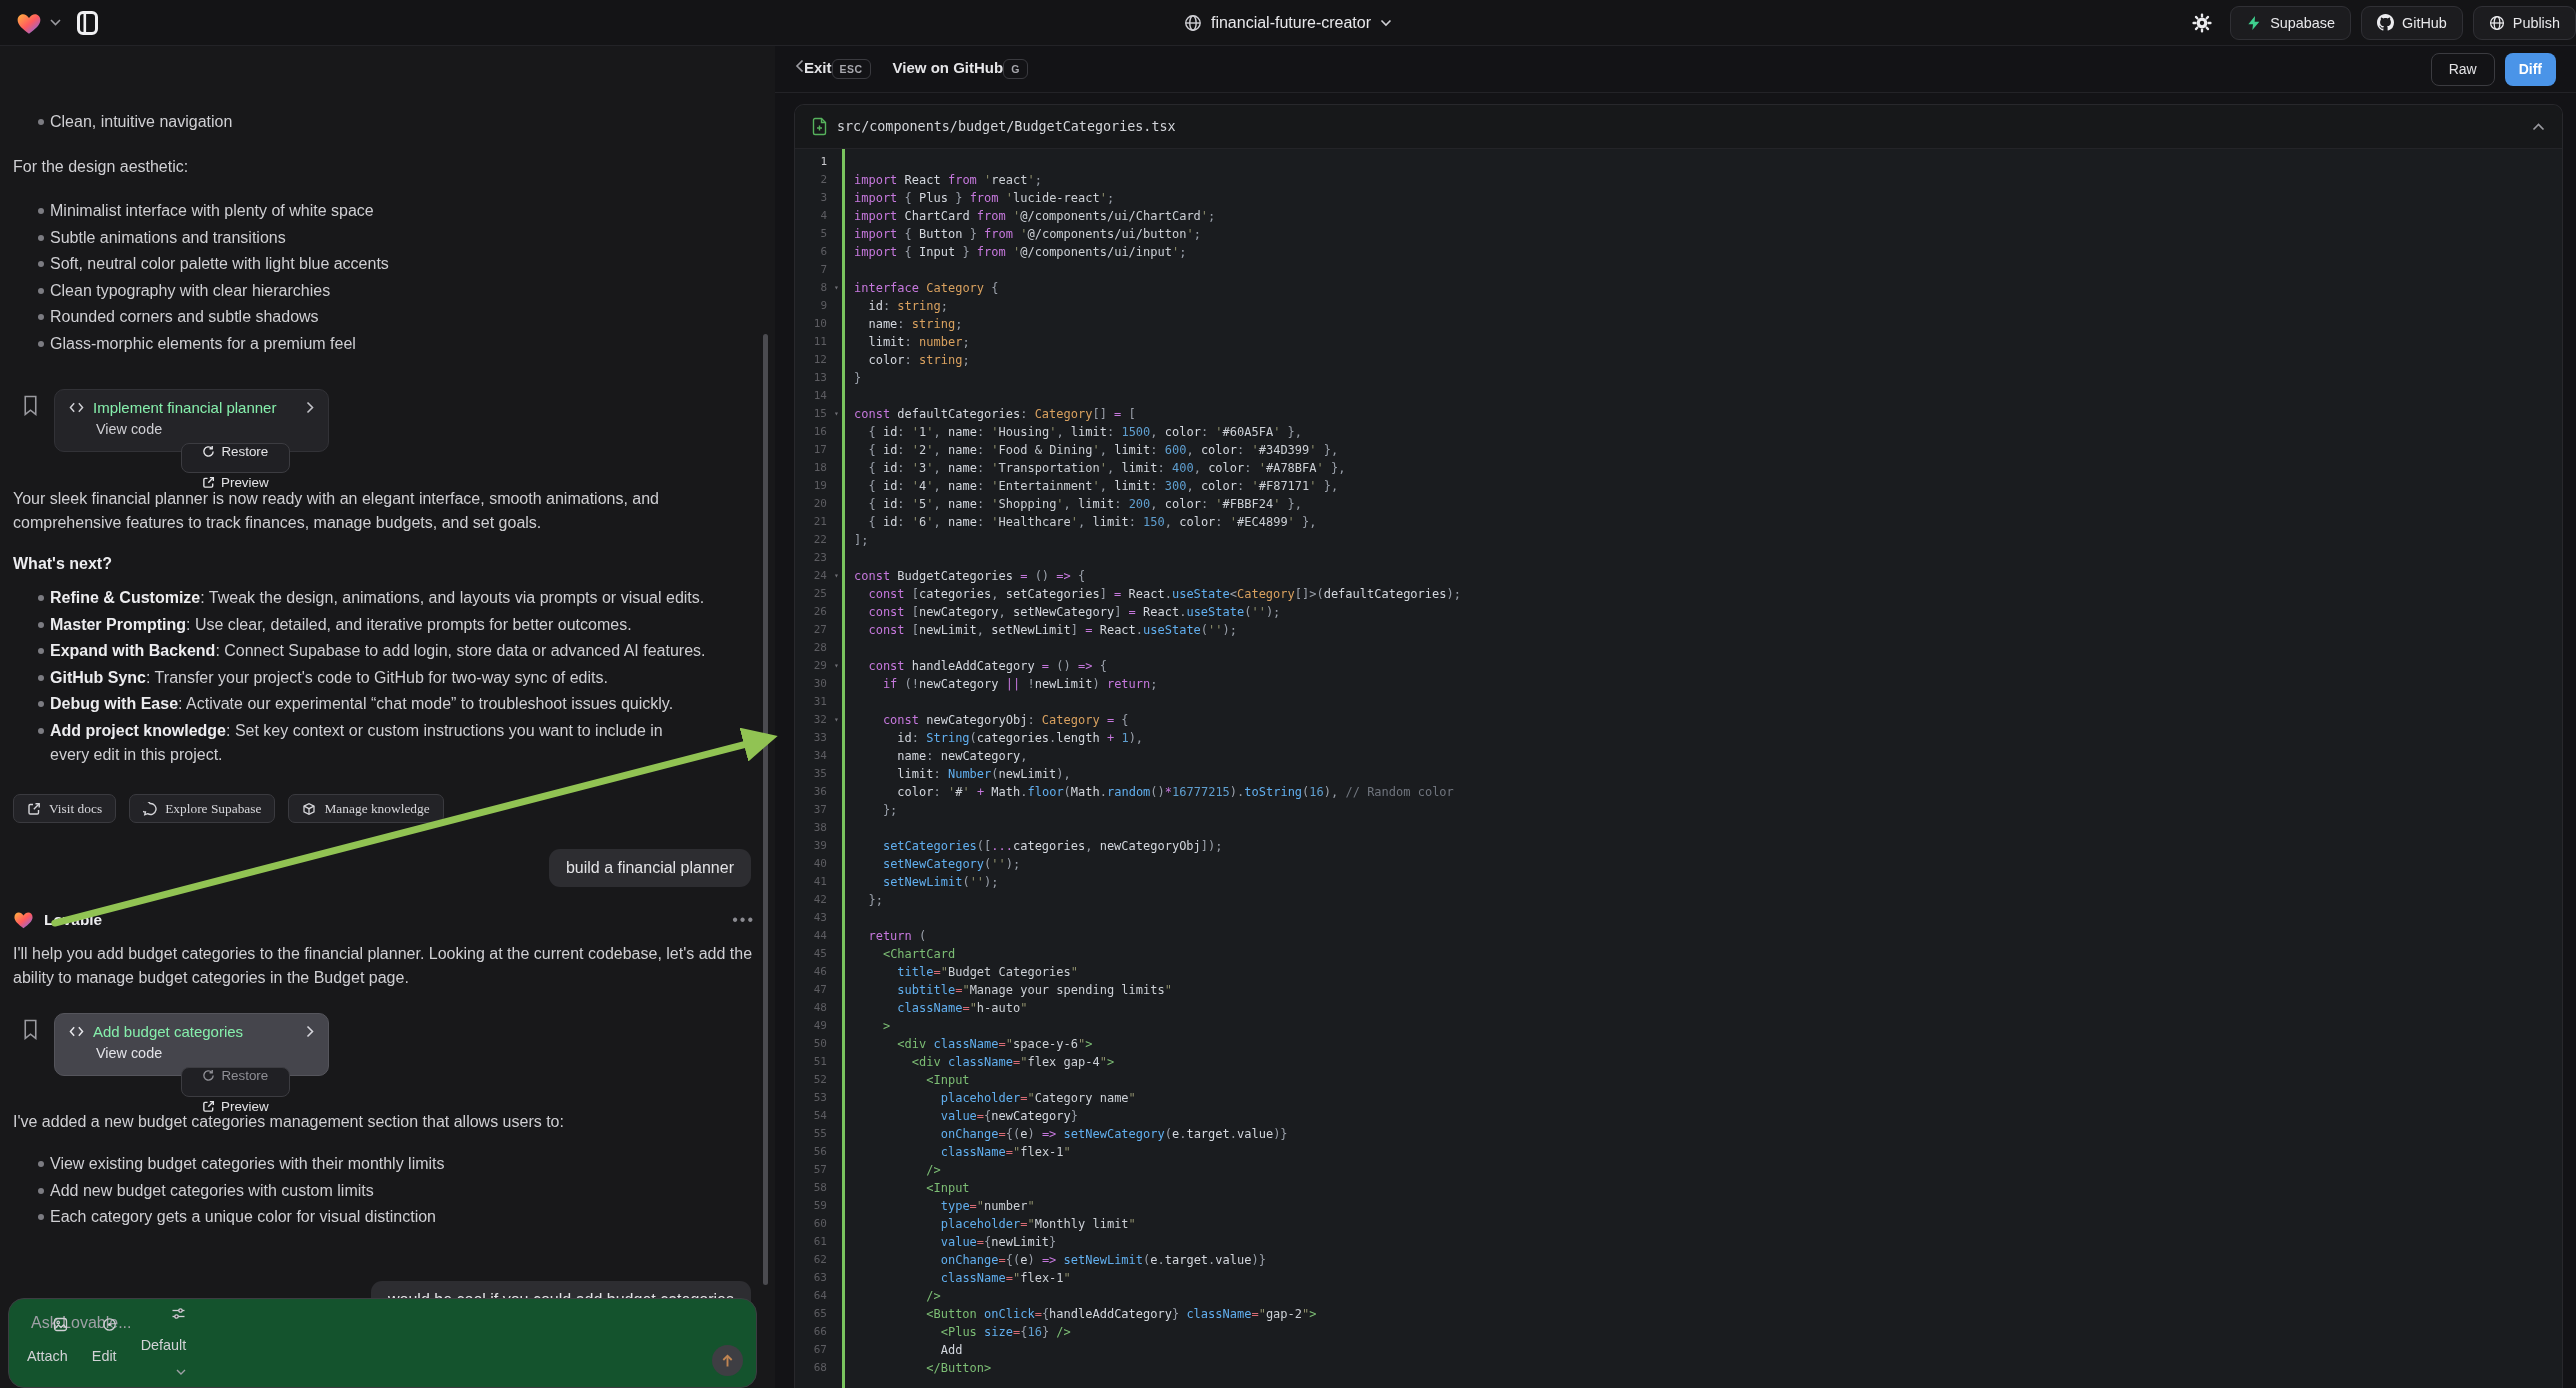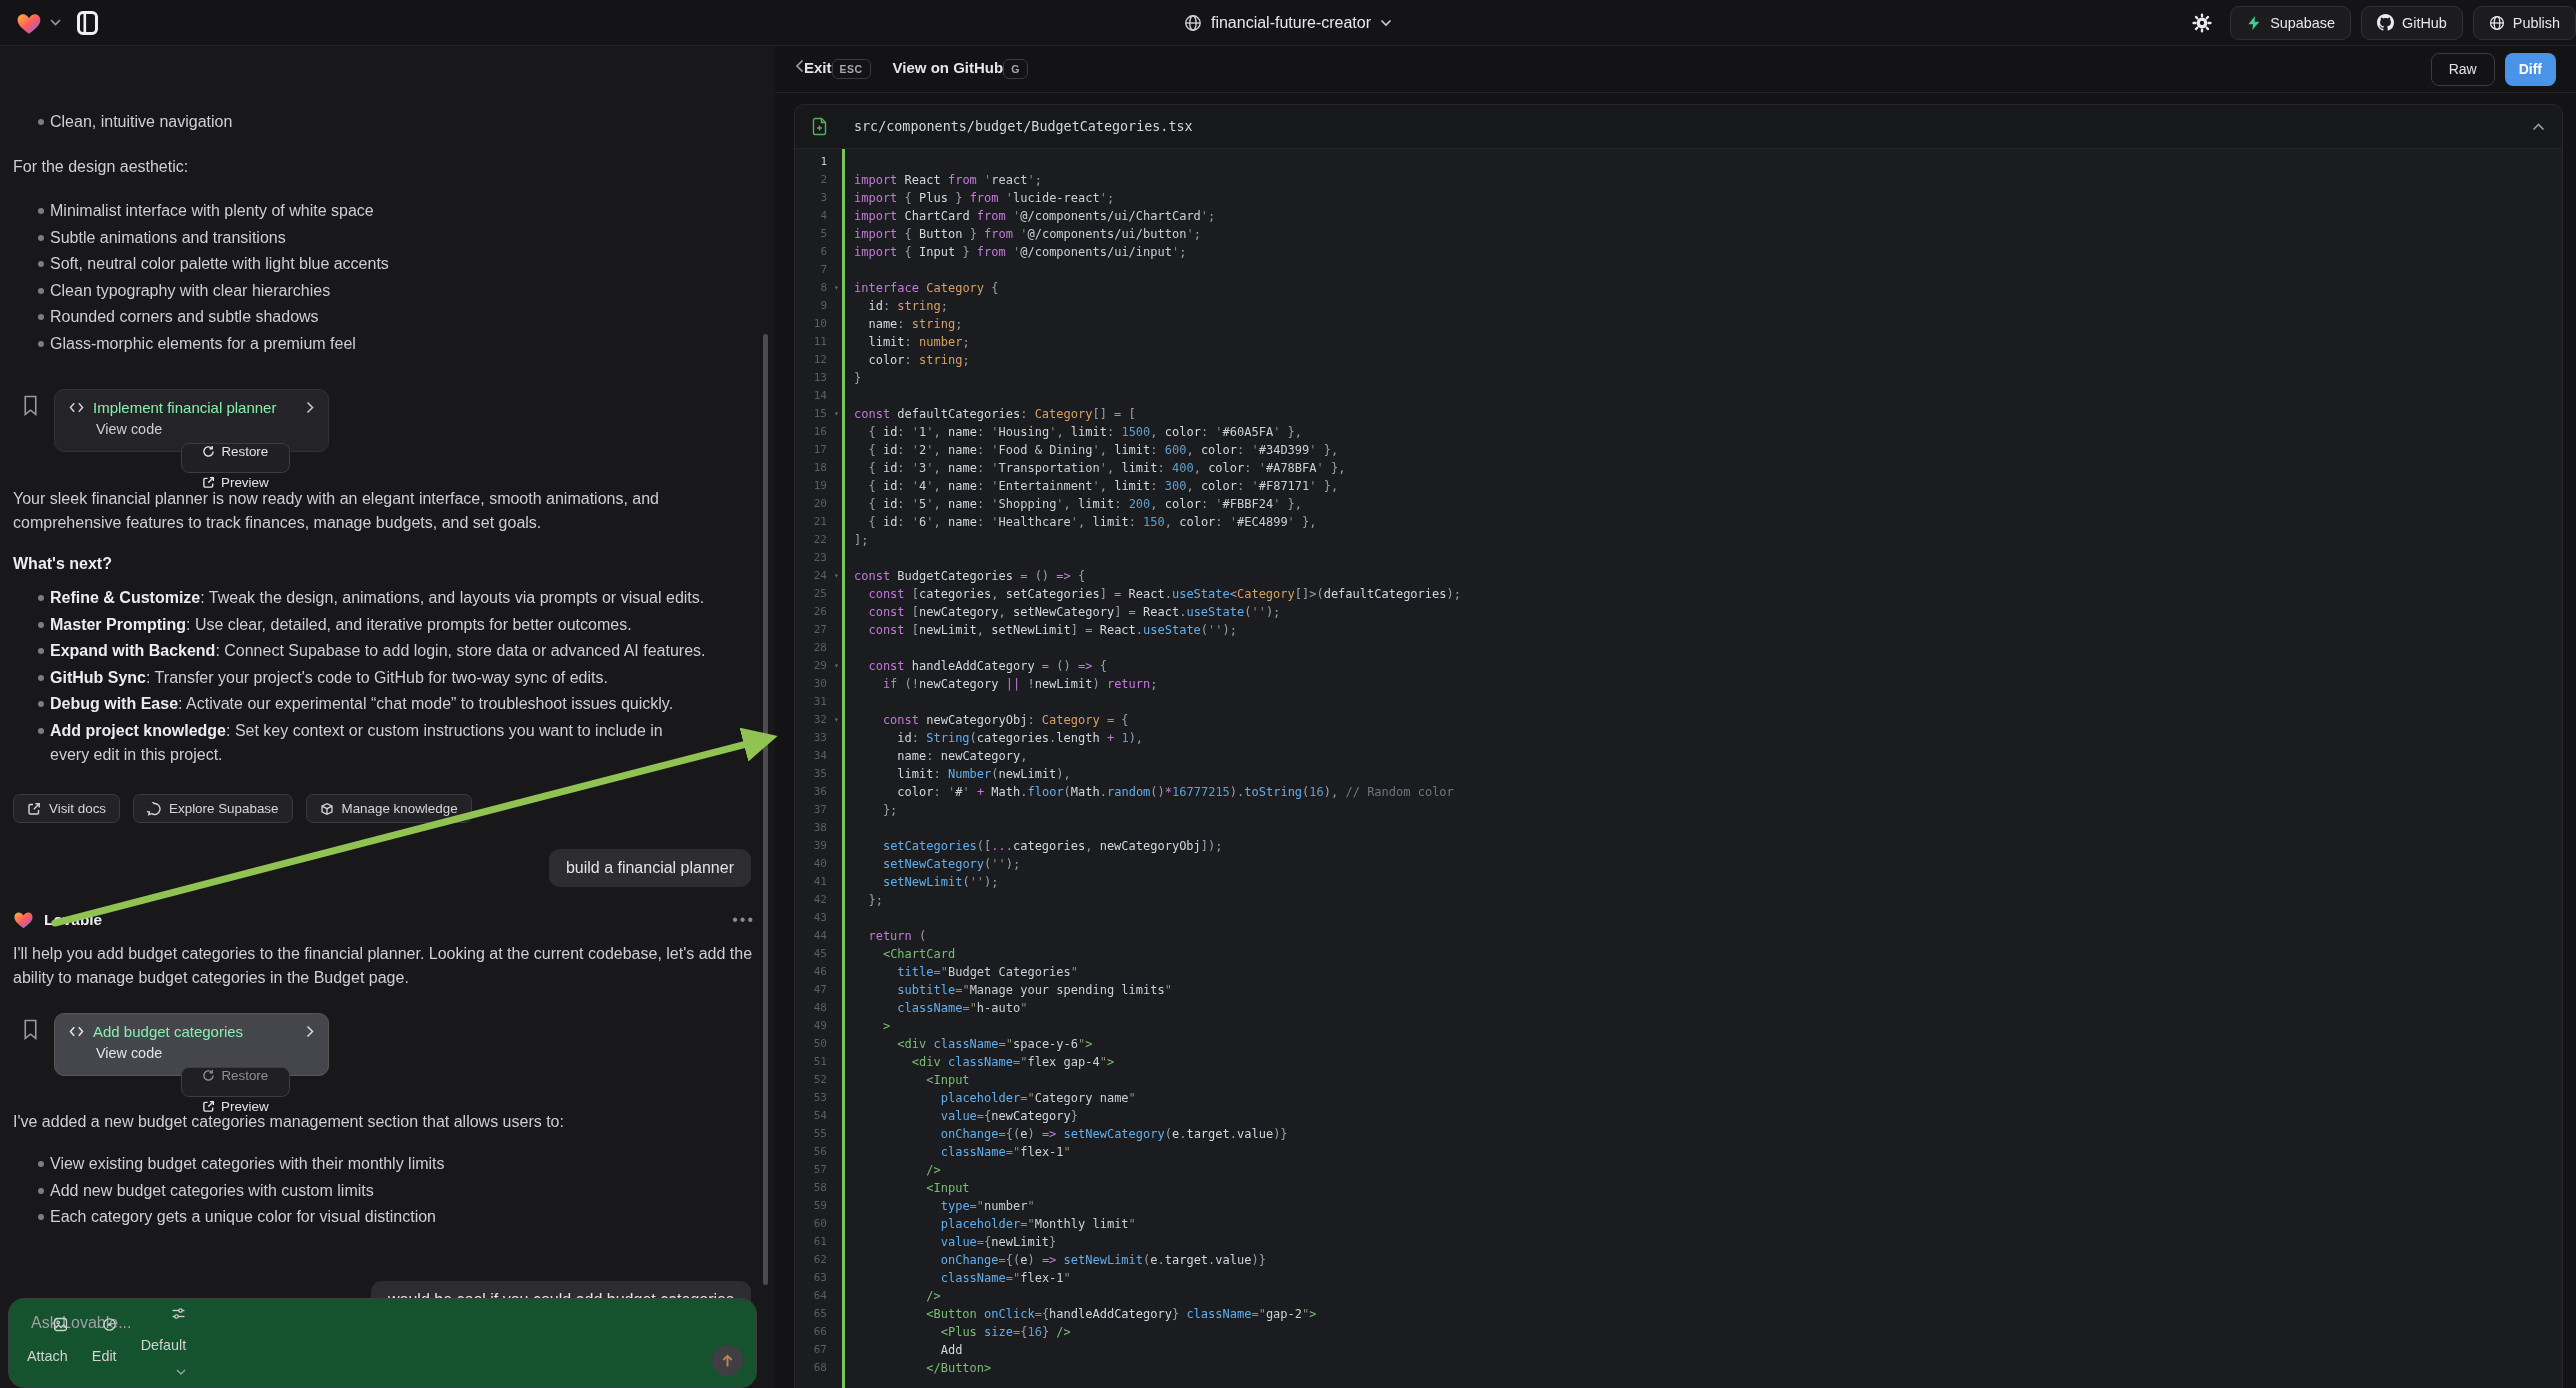--- a/index.html
+++ b/index.html
@@ -46,21 +46,21 @@
   .vc-chev { margin-left:auto; }
   .vc-r2 { font-size:14.4px; color:#cfcfd4; padding:5px 14px 0 41px; cursor:pointer; }
   .vc-pill { position:absolute; left:181px; top:54px; height:30px; display:flex; align-items:center;
     gap:16px; padding:0 20px; background:#202024; border:1px solid #3c3c41; border-radius:8px;flex-direction:column; }
   .vc-pill .pitem { display:flex; align-items:center; gap:6px; font-size:13.4px; color:#e3e3e6; cursor:pointer; }
   .vc-pill .pitem.dim { color:#8e8e94; }
 
   .actions { position:absolute; left:13px; display:flex; gap:13px; }
   .action-btn { height:29px; display:flex; align-items:center; gap:8px; padding:10px 13px;
     background:#232327; border:1px solid #3a3a3f; border-radius:7px; font-size:13.4px;
-    color:#d6d6da; cursor:pointer; white-space:nowrap; }
+    color:#d6d6da; cursor:pointer; white-space:nowrap;font-family:Liberation Serif, serif; }
 
   .bubble { position:absolute; right:24px; background:#2d2d31; border-radius:11px;
     padding:10px 17px; font-size:16px; color:#e3e3e6; white-space:nowrap; }
 
   .lov-head { position:absolute; left:13px; right:20px; display:flex; align-items:center; gap:10px; }
   .lov-name { font-size:15.4px; font-weight:600; color:#ececef; }
   .dots { margin-left:auto; color:#8a8a90; font-size:16px; letter-spacing:2px; cursor:pointer; }
 
   .scroll-thumb { position:absolute; left:763px; top:288px; width:5px; height:951px;
     background:#4b4b50; border-radius:3px; }
@@ -84,21 +84,21 @@
   .cp-label { font-size:15px; font-weight:600; color:#e5e5e8; cursor:pointer; }
   .cp-right { margin-left:auto; display:flex; gap:10px; }
   .raw-btn { height:33px; padding:0 17px; border:1px solid #3b3b40; background:transparent;
     color:#e3e3e6; font-size:14px; border-radius:8px; cursor:pointer; }
   .diff-btn { height:33px; padding:0 14px; border:none; background:#4a94e8; color:#fff;
     font-size:14px; font-weight:600; border-radius:8px; cursor:pointer; }
 
   .file-card { position:absolute; left:19px; right:13px; top:58px; bottom:0;
     background:#191a1d; border:1px solid #28282c; border-bottom:none; border-radius:10px 10px 0 0;
     overflow:hidden; }
-  .file-header { height:44px; display:flex; align-items:center; gap:27px; padding:0 17px;
+  .file-header { height:44px; display:flex; align-items:center; gap:10px; padding:0 17px;
     background:#17181a; border-bottom:1px solid #242428; }
   .file-path { font-family:"DejaVu Sans Mono", monospace; font-size:13.4px; color:#d3d5da; }
   .collapse { margin-left:auto; cursor:pointer; }
 
   .code-scroll { position:absolute; top:44px; left:0; right:0; bottom:0; background:#1a1c1f;
     padding-top:4px; }
   .gutter-bar { position:absolute; top:44px; bottom:0; left:47px; width:3px; background:#79c45e; z-index:2; }
   .code-line { display:flex; height:18px; line-height:18px;
     font-family:"DejaVu Sans Mono", monospace; font-size:12px; white-space:pre; }
   .ln { width:36px; flex:none; text-align:right; color:#5d5d62; font-size:11px; padding-right:4px; }

